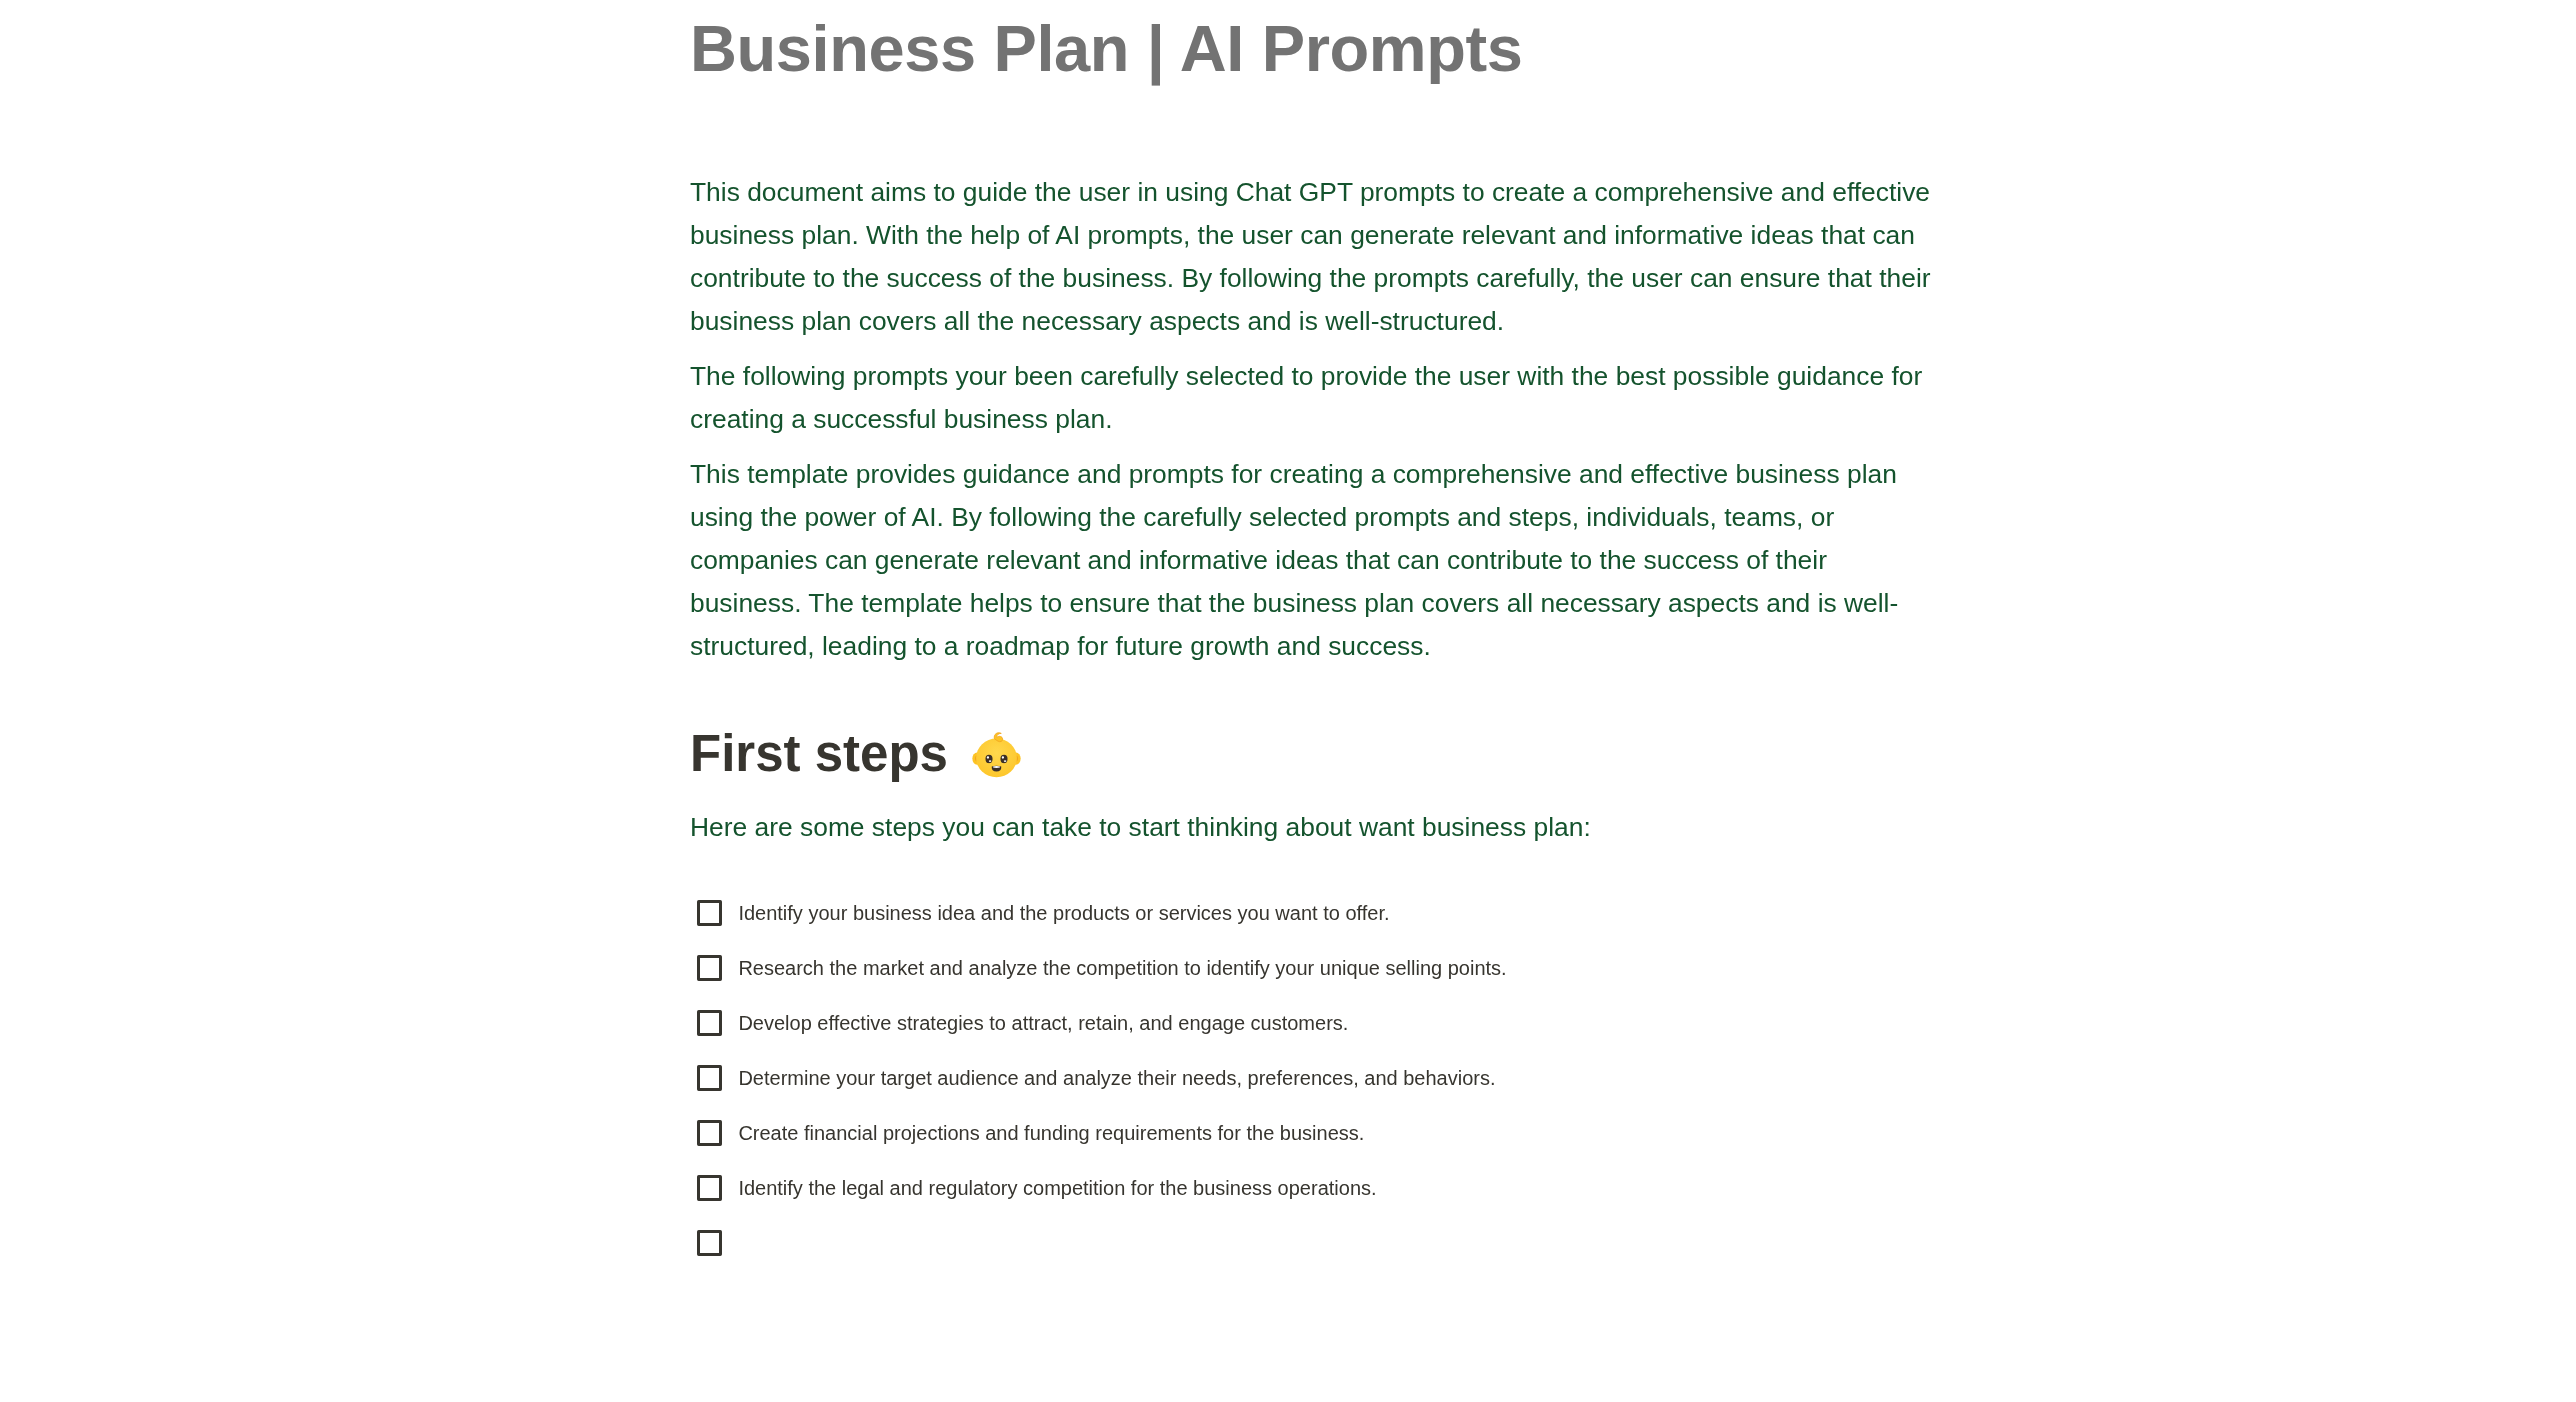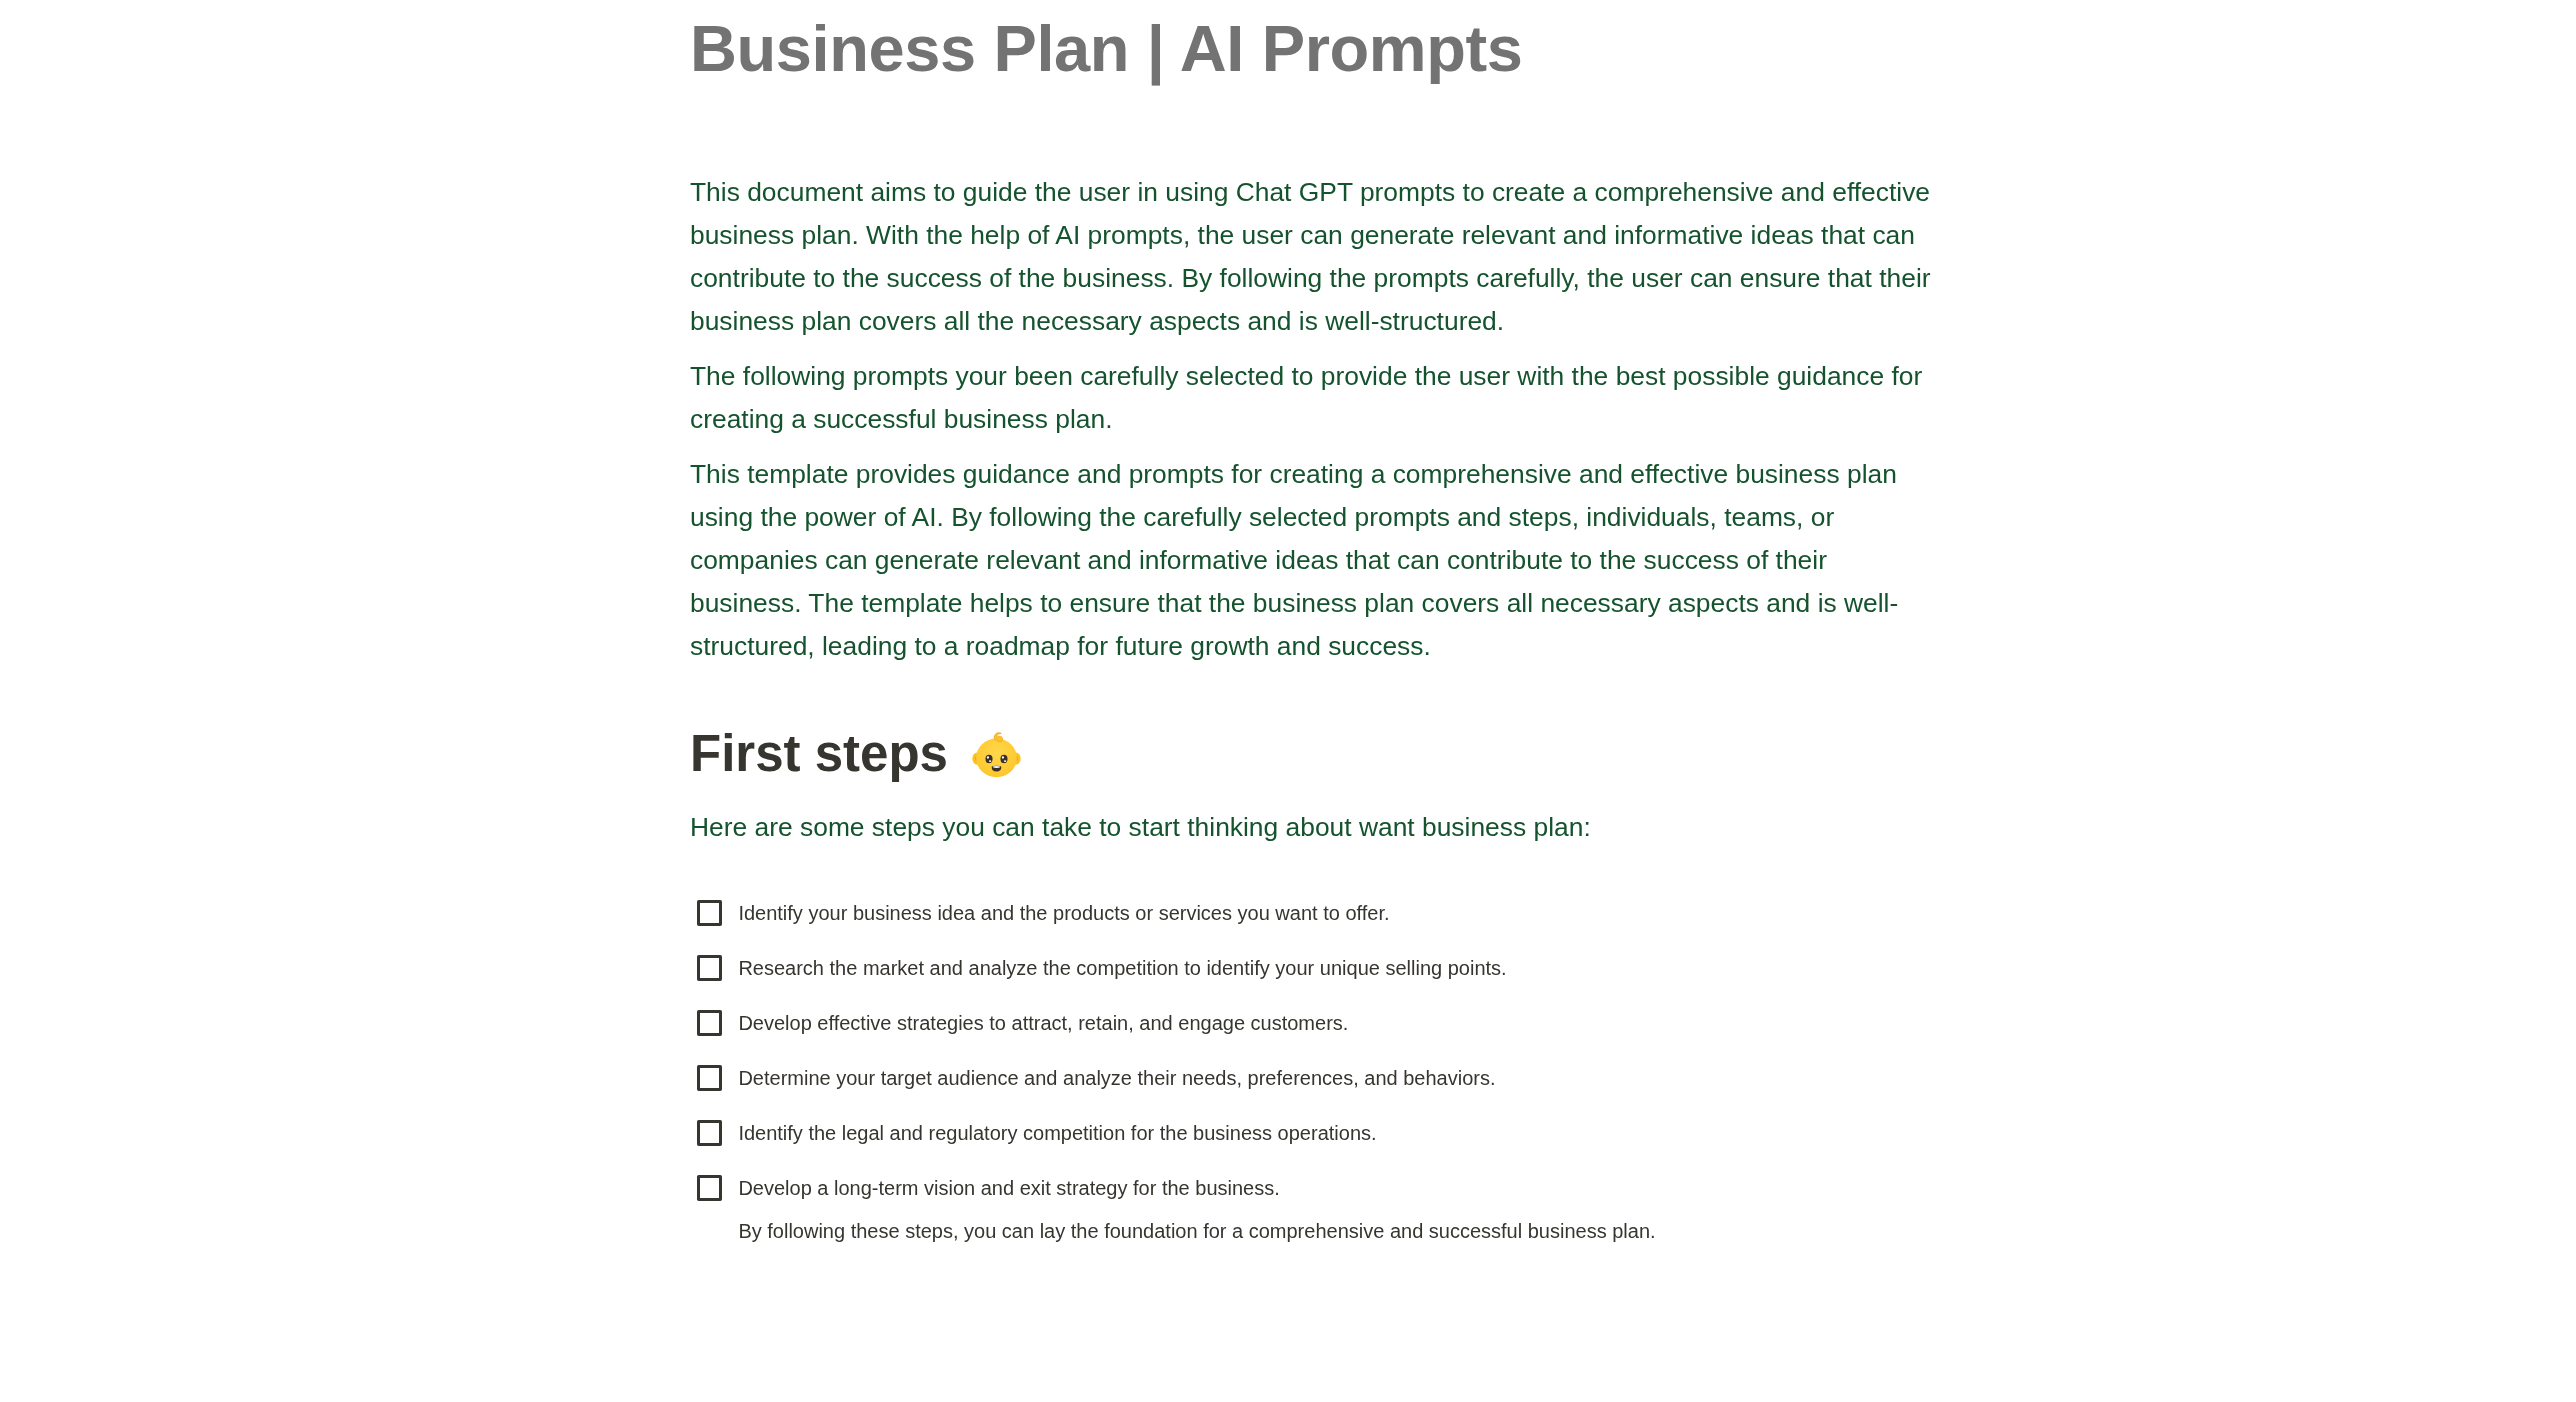--- a/index.html
+++ b/index.html
@@ -138,30 +138,30 @@
     <div class="todo">
       <span class="checkbox" role="checkbox" aria-checked="false"></span>
       <span class="todo-text">Develop effective strategies to attract, retain, and engage customers.</span>
     </div>
 
     <div class="todo">
       <span class="checkbox" role="checkbox" aria-checked="false"></span>
       <span class="todo-text">Determine your target audience and analyze their needs, preferences, and behaviors.</span>
     </div>
 
+    <div class="todo">
+      <span class="checkbox" role="checkbox" aria-checked="false"></span>
+      <span class="todo-text">Create financial projections and funding requirements for the business.</span>
+    </div>
 
     <div class="todo">
       <span class="checkbox" role="checkbox" aria-checked="false"></span>
       <span class="todo-text">Identify the legal and regulatory competition for the business operations.</span>
     </div>
 
     <div class="todo">
       <span class="checkbox" role="checkbox" aria-checked="false"></span>
-      <span class="todo-text">
-        <span>Develop a long-term vision and exit strategy for the business.</span><br>
-        <span>By following these steps, you can lay the foundation for a comprehensive and successful business plan.</span>
-      </span>
     </div>
 
   </div>
 
 </main>
 
 
 </body></html>

